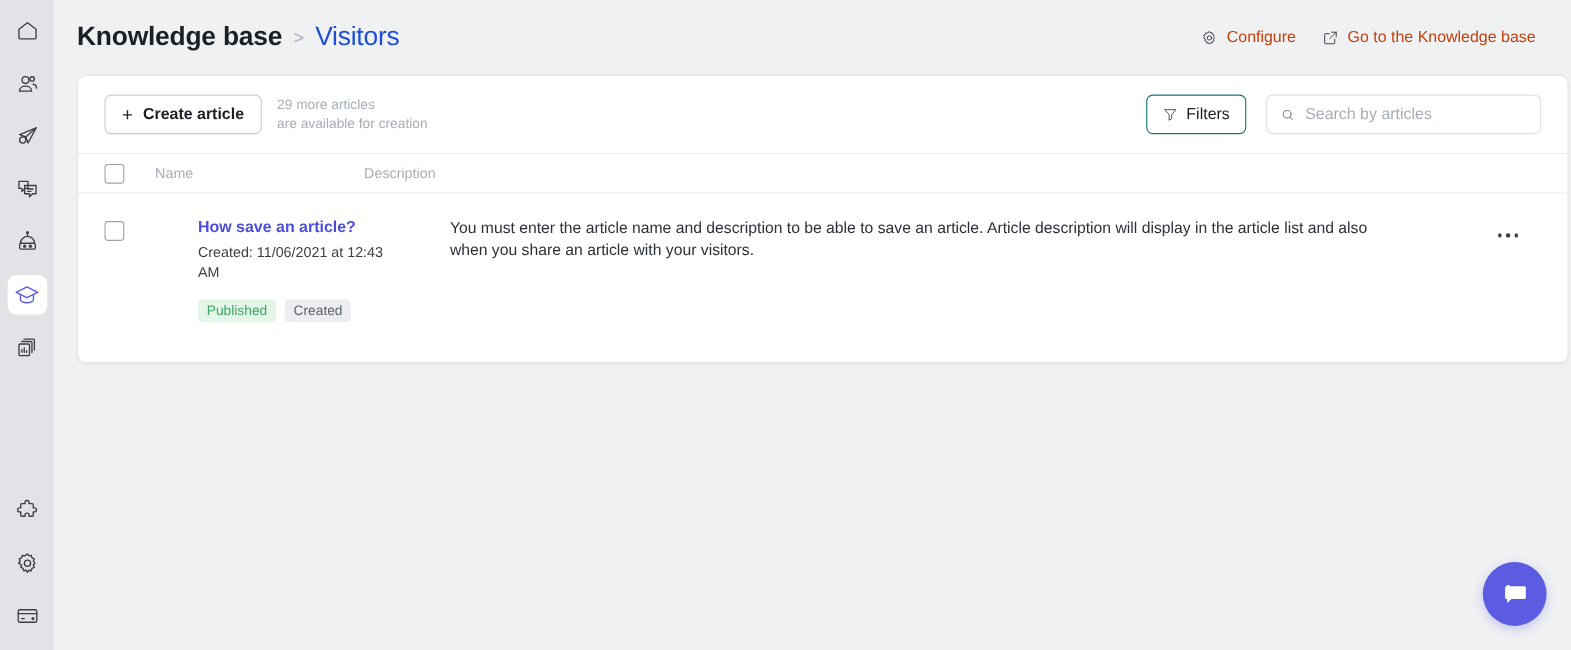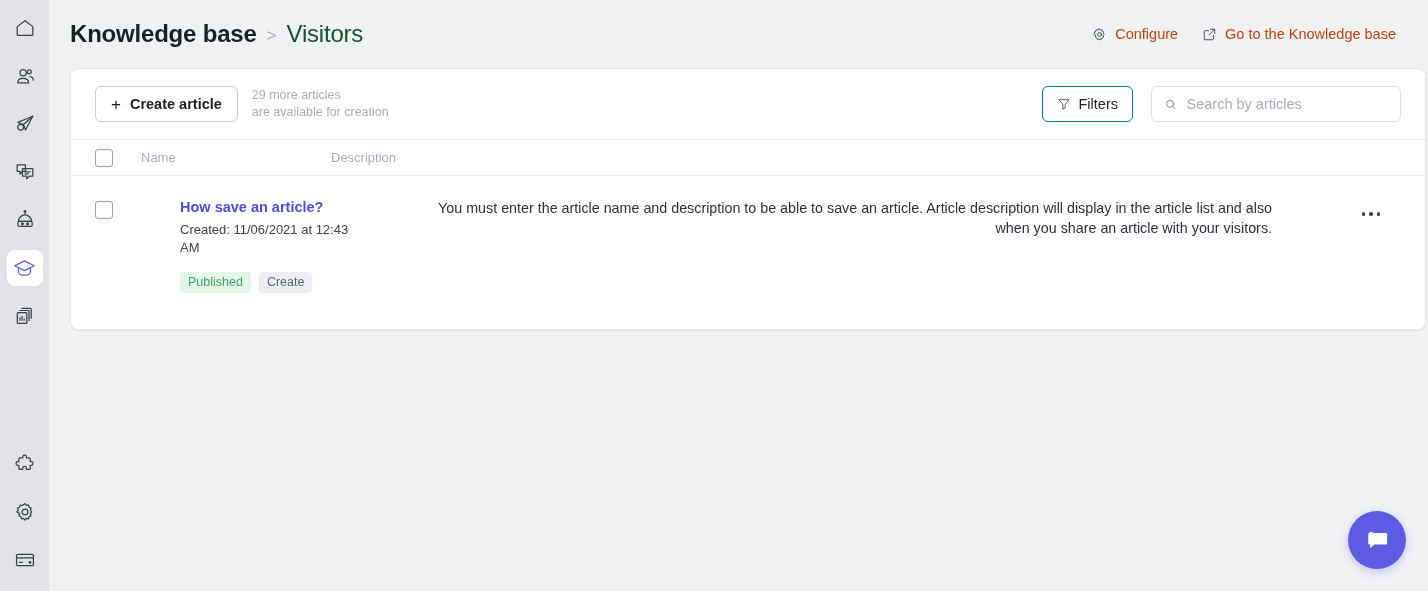--- a/index.html
+++ b/index.html
@@ -39,21 +39,21 @@
   .main { flex: 1; position: relative; height: 591px; }
 
   .topbar {
     height: 68px;
     display: flex; align-items: center;
     padding: 0 32px 0 21px;
   }
   .breadcrumb { display: flex; align-items: baseline; gap: 10px; }
   .bc-root { font-size: 24px; color: #1b1f26; font-weight: 700; letter-spacing: -0.2px; text-align: right; }
   .bc-sep { font-size: 17px; color: #aab0bb; font-weight: 400; position: relative; top: -1px; }
-  .bc-current { font-size: 24px; color: #14532d; font-weight: 400; letter-spacing: -0.2px; }
+  .bc-current { font-size: 24px; color: #1d4ed8; font-weight: 400; letter-spacing: -0.2px; }
 
   .top-actions { margin-left: auto; display: flex; align-items: center; gap: 24px; }
   .top-action {
     display: flex; align-items: center; gap: 8px;
     font-size: 14.5px; color: #c2410c;
     cursor: pointer; background: none; border: none;
     font-family: inherit;
   }
   .top-action svg { display: block; }
   .top-action .ico { stroke: #2b3039; stroke-width: 1.3; fill: none;
@@ -161,21 +161,20 @@
   .art-created { font-size: 13px; color: #3b4049; margin-top: 4px; line-height: 18px; }
   .badges { margin-top: 15px; display: flex; gap: 8px; }
   .badge { font-size: 12.5px; padding: 3px 8px; border-radius: 4px; line-height: 15px; }
   .badge-published { background: #e3f6e8; color: #3fa563; }
   .badge-indexed   { background: #edeef1; color: #5d636e; }
 
   .art-desc {
     font-size: 14.3px; color: #2b3039; line-height: 20px;
     padding-right: 30px;
     max-width: 1010px;
-    text-align: right;
   }
 
   .kebab {
     display: flex; gap: 4px; align-items: center;
     padding: 8px 6px; cursor: pointer; margin-top: 6px;
   }
   .kebab span { width: 3.5px; height: 3.5px; border-radius: 50%; background: #3b4049; }
 
   
   .chat-fab {
@@ -353,21 +352,21 @@
       <div class="tbl-row">
         <div class="col-check">
           <div class="checkbox"></div>
         </div>
 
         <div class="col-name">
           <a class="art-title">How save an article?</a>
           <div class="art-created">Created: 11/06/2021 at 12:43 AM</div>
           <div class="badges">
             <span class="badge badge-published">Published</span>
-            <span class="badge badge-indexed">Create</span>
+            <span class="badge badge-indexed">Created</span>
           </div>
         </div>
 
         <div class="col-desc">
           <div class="art-desc">You must enter the article name and description to be able to save an article. Article description will display in the article list and also when you share an article with your visitors.</div>
         </div>
 
         <div class="col-menu">
           <div class="kebab">
             <span></span>

